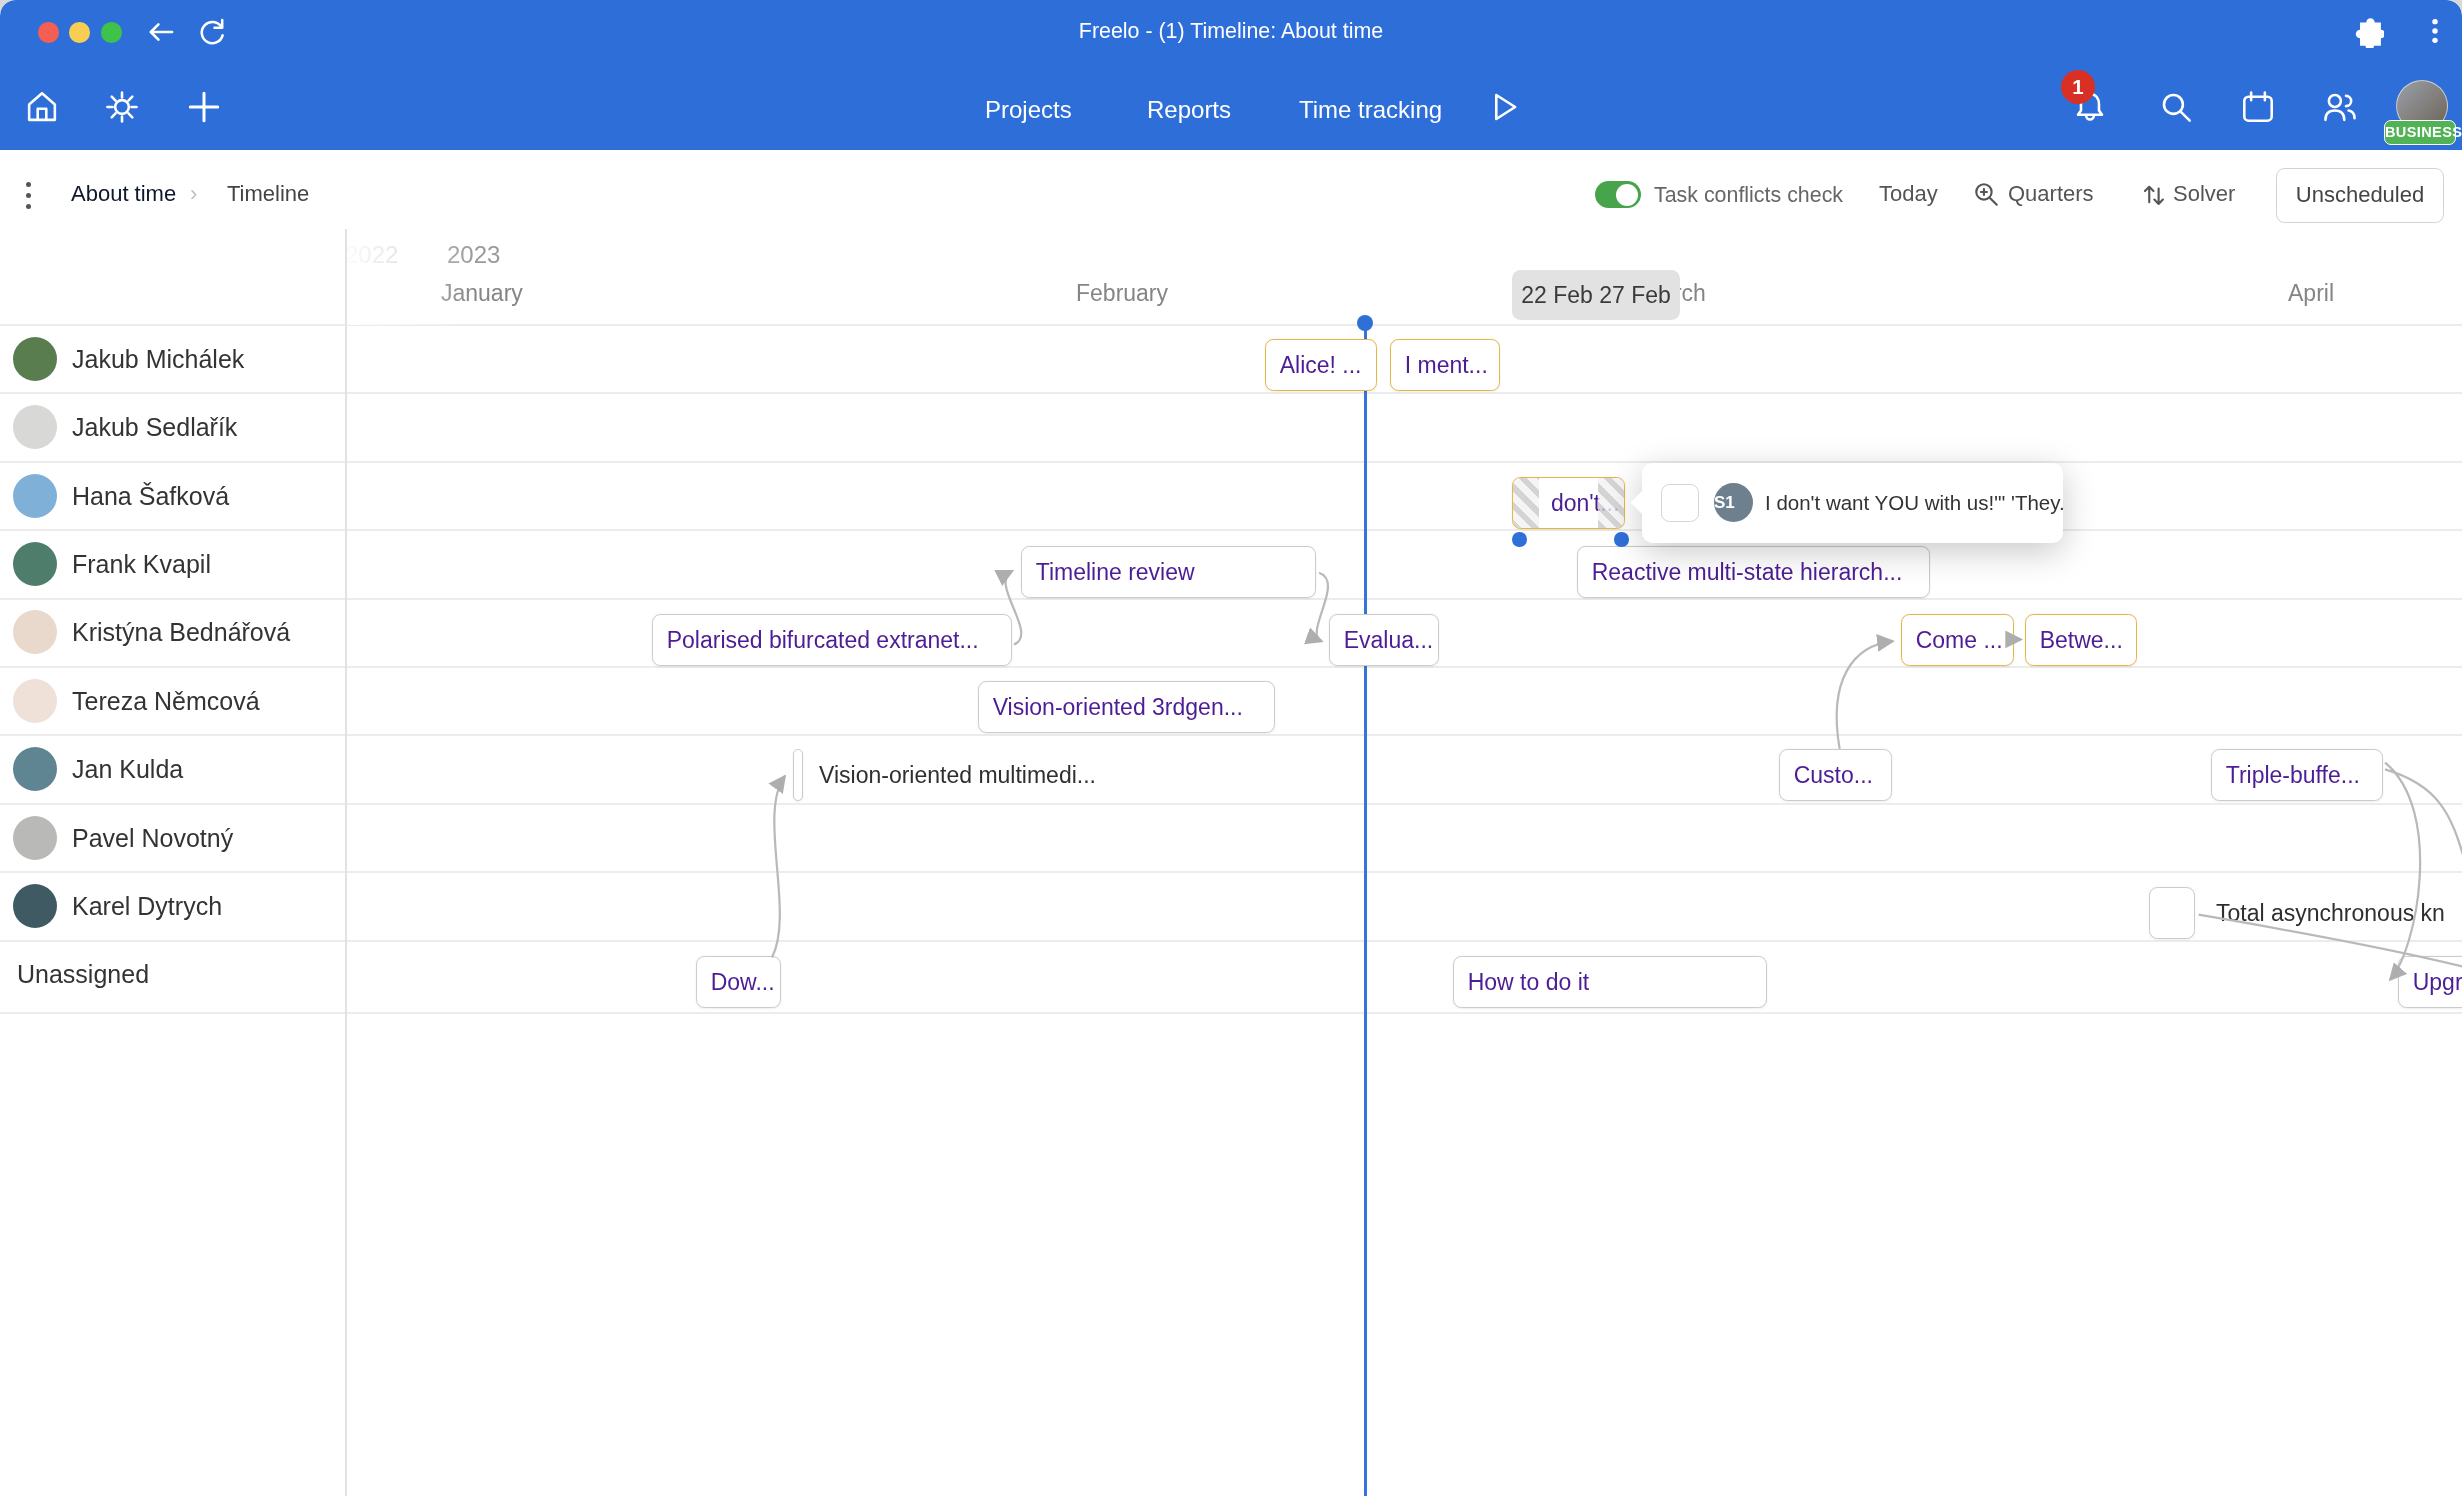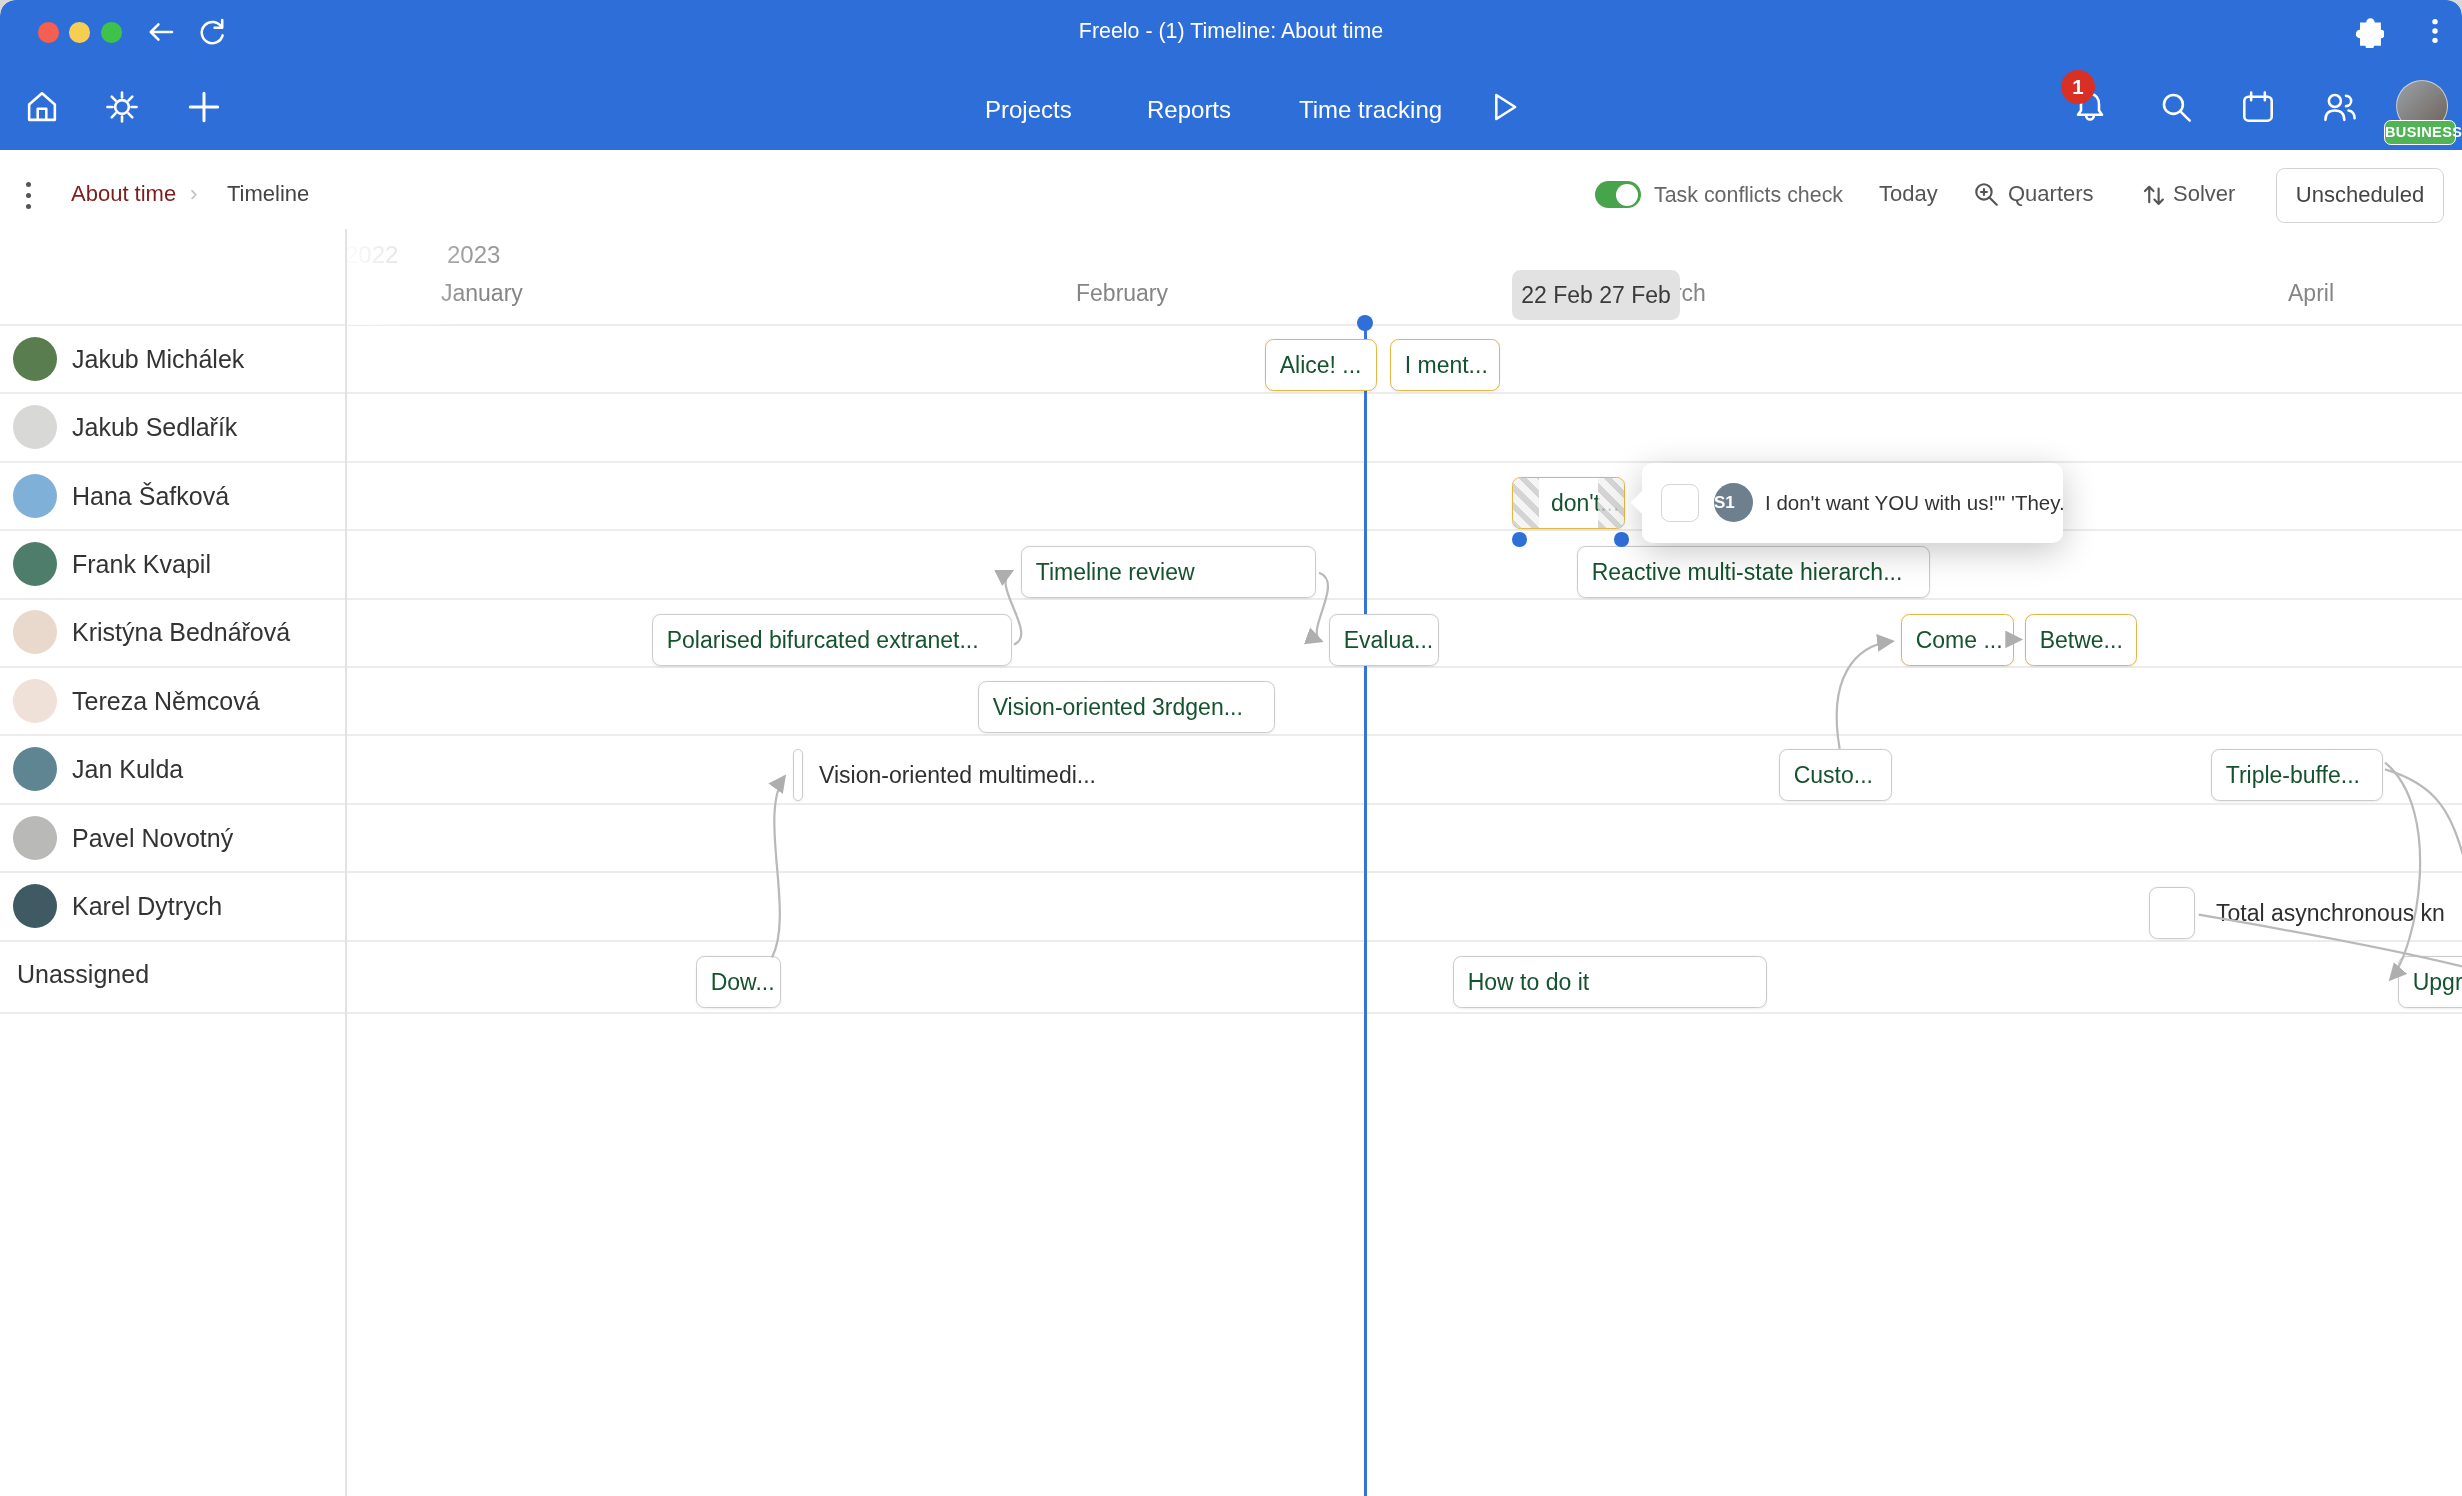--- a/index.html
+++ b/index.html
@@ -37,21 +37,21 @@
   .person{position:absolute;left:0;width:385px;height:68px;z-index:3;}
   .person .pav{position:absolute;left:13px;top:12px;width:44px;height:44px;border-radius:50%;}
   .person .pname{position:absolute;left:72px;top:0;height:68px;line-height:68px;font-size:25px;color:#333;white-space:nowrap;}
   .person.unassigned .pname{left:17px;}
   
   .today-line{position:absolute;left:1364px;top:322px;width:2.6px;height:1174px;background:#3674d9;z-index:2;}
   .today-dot{position:absolute;left:1357px;top:315px;width:16.2px;height:16.2px;border-radius:50%;background:#2f6fd8;z-index:4;}
   
   .bar{position:absolute;height:50px;background:#fff;border:1.7px solid #cbcbcb;border-radius:8.5px;box-shadow:0 0.9px 2.6px rgba(0,0,0,.07);z-index:3;overflow:hidden;cursor:pointer;}
   .bar.yellow{border-color:#e4b744;}
-  .bar-label{display:block;padding:0 13.7px;font-size:23px;color:#14532d;line-height:50px;white-space:nowrap;overflow:hidden;}
+  .bar-label{display:block;padding:0 13.7px;font-size:23px;color:#4c1d95;line-height:50px;white-space:nowrap;overflow:hidden;}
   .bar.thin{width:7.7px;border-radius:5.1px;}
   .hatch{position:absolute;top:0;bottom:0;width:26px;background:repeating-linear-gradient(45deg,#c9c9c9 0 6px,#f2f2f2 6px 13px);opacity:.8;}
   .hatch.l{left:0;} .hatch.r{right:0;}
   .bar.selected .bar-label{padding-left:38px;}
   .handle{position:absolute;width:14.5px;height:14.5px;border-radius:50%;background:#2f6fd8;z-index:5;}
   .outside-label{position:absolute;font-size:23px;color:#2f2f2f;white-space:nowrap;z-index:3;line-height:53px;text-align:center;}
   
   .dep-svg{position:absolute;left:0;top:0;z-index:4;pointer-events:none;}
   
   .task-tooltip{position:absolute;left:1642px;top:463px;width:421px;height:80px;background:#fff;border-radius:10.3px;box-shadow:0 8.5px 34px rgba(0,0,0,.22);z-index:6;}
@@ -139,21 +139,21 @@
     </svg>
     <div class="avatar-nav"></div>
     <div class="plan-badge">BUSINESS</div>
   </div>
 
   <div class="kebab">
       <i></i>
       <i></i>
       <i></i>
     </div>
-  <span class="toolbar-text" style="left:71px;top:181px;color:#7f1d1d">About time</span>
+  <span class="toolbar-text" style="left:71px;top:181px;color:#0f172a">About time</span>
   <span class="crumb-sep">›</span>
   <span class="toolbar-text" style="left:227px;top:181px;color:#444">Timeline</span>
 
   <div class="toggle">
       <span class="knob"></span>
     </div>
   <span class="toolbar-text" style="left:1654px;top:183px;color:#666;font-size:21.4px">Task conflicts check</span>
   <span class="toolbar-text" style="left:1879px;top:181px">Today</span>
   <svg class="tb-icon" style="left:1972px;top:180px" viewBox="0 0 34 34">
     <circle cx="14" cy="14" r="9" stroke="#555" stroke-width="2.5" fill="none"></circle>

